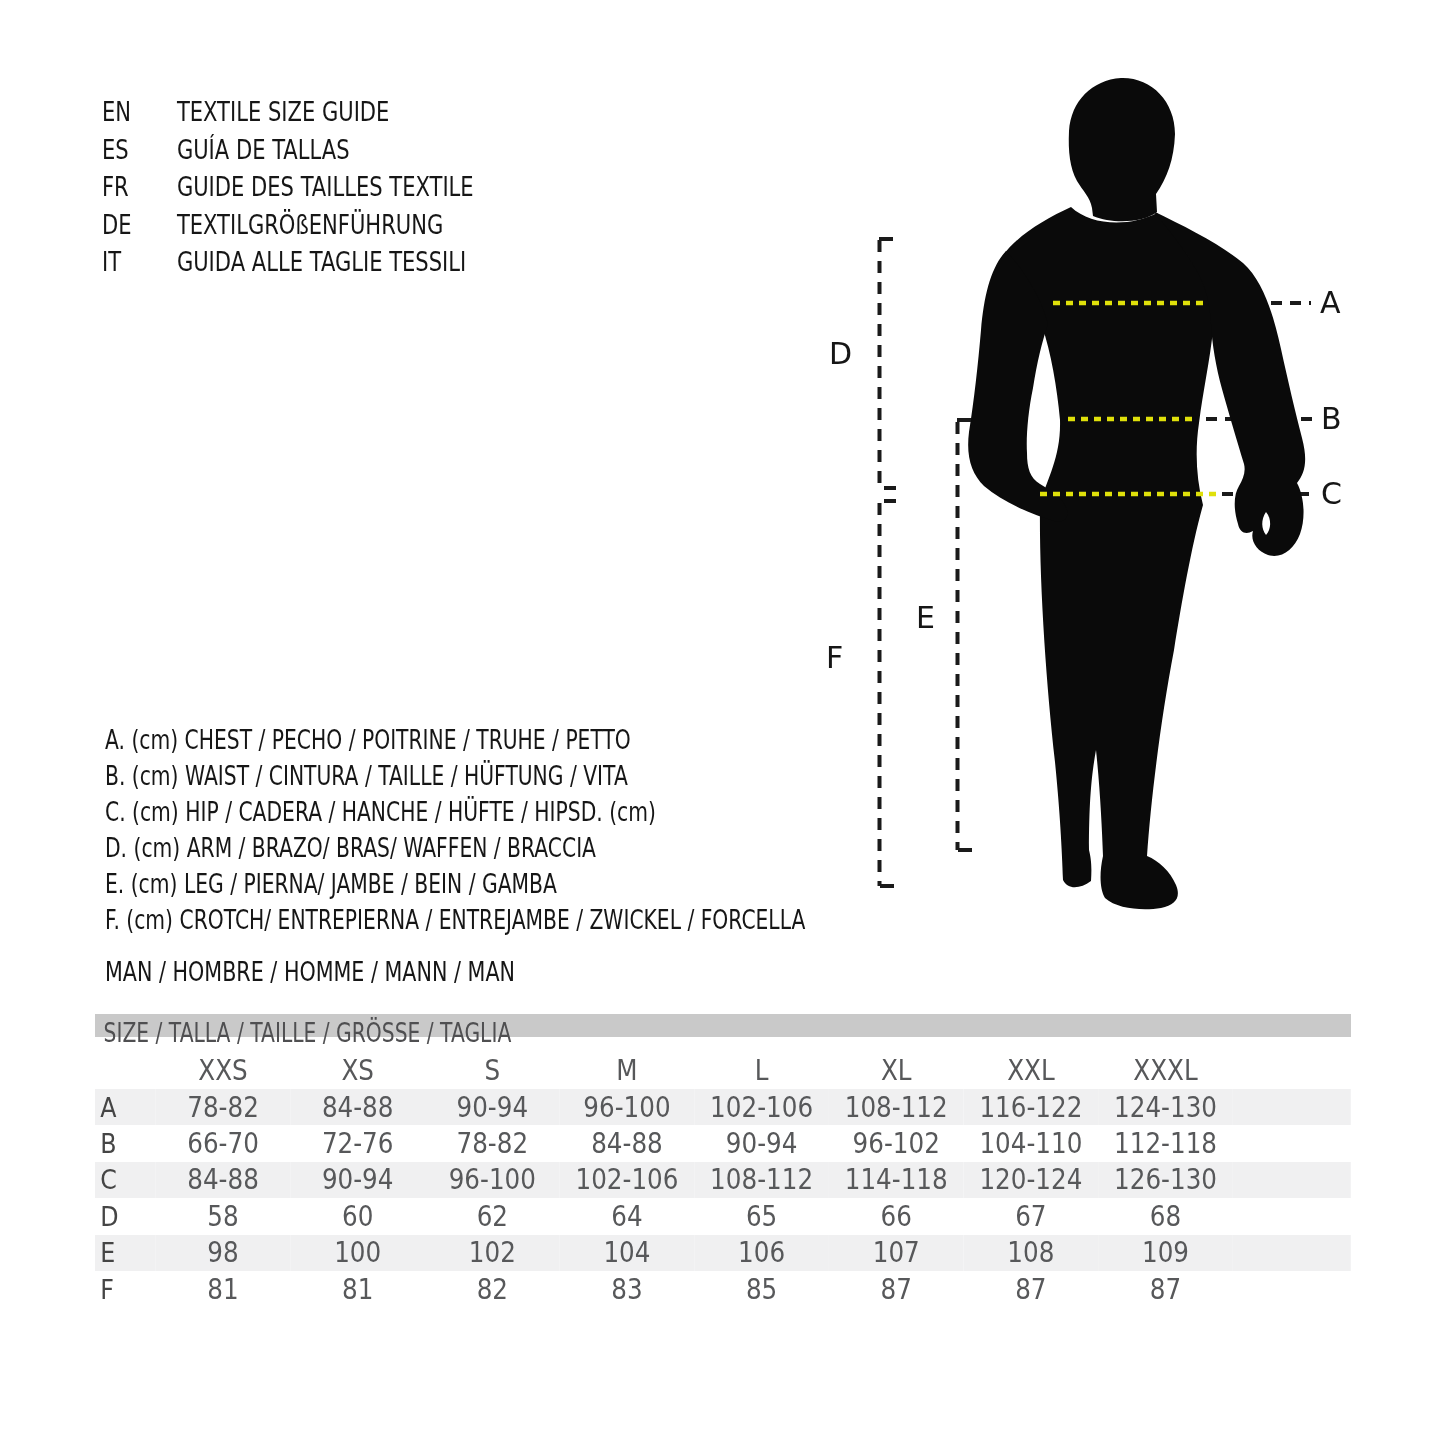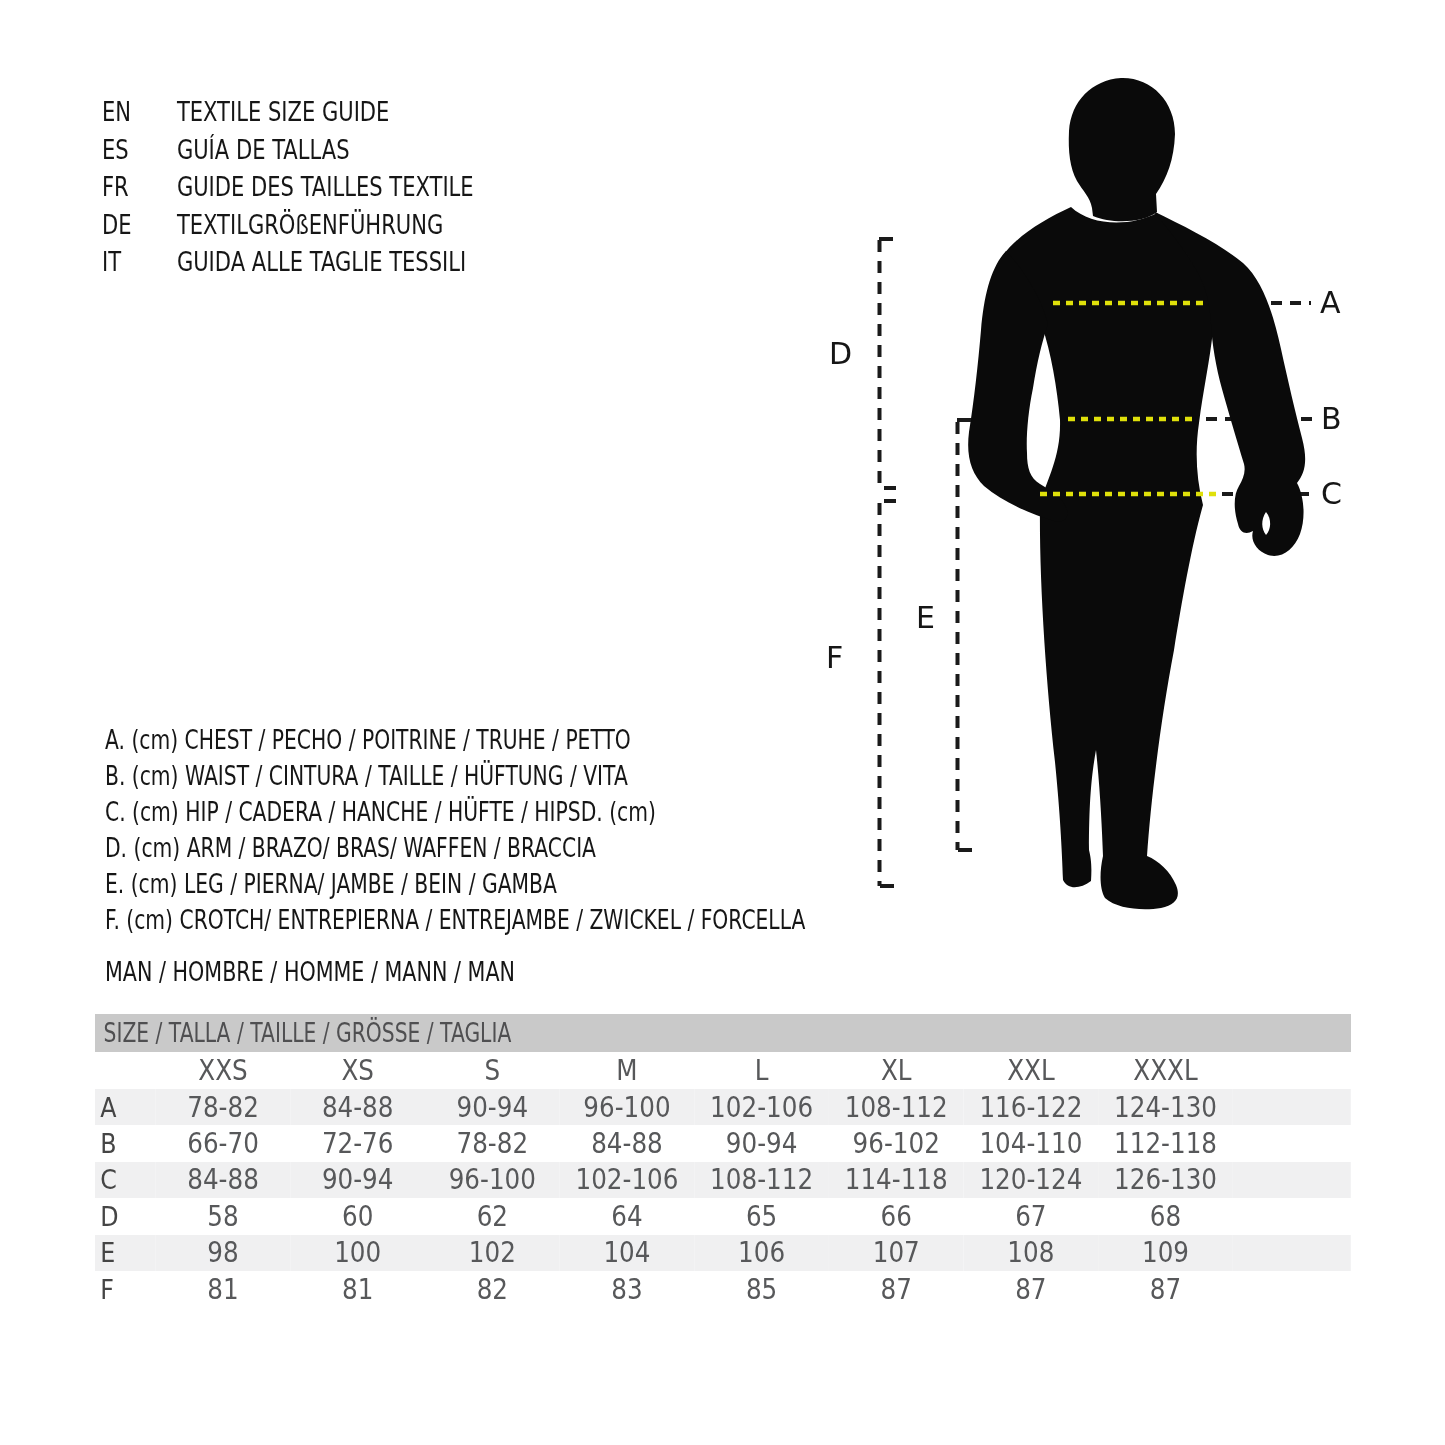--- a/index.html
+++ b/index.html
@@ -12,21 +12,21 @@
   .title-block{position:absolute;left:102px;top:93px;font-size:27px;line-height:37.5px;font-weight:500;}
   .trow{display:flex;}
   .tcode{display:inline-block;width:96px;flex:0 0 96px;}
   
   .figure-svg{position:absolute;left:0;top:0;width:1445px;height:1445px;}
   
   .measure-block{position:absolute;left:105px;top:722px;font-size:26px;line-height:36px;}
   
   .category-heading{position:absolute;left:105px;top:954px;font-size:26.5px;line-height:36px;}
   
-  .size-bar{position:absolute;left:95px;top:1014px;width:1256px;height:38px;background:#c9c9c9;}
+  .size-bar{position:absolute;left:95px;top:1014px;width:1256px;height:23px;background:#c9c9c9;}
   .size-bar span{display:inline-block;padding-left:11px;font-size:26px;line-height:39px;color:#4f4f51;}
   .table-wrap{position:absolute;left:95px;top:1052px;width:1427px;transform:scaleX(0.88);transform-origin:0 0;}
   table{border-collapse:collapse;width:1427px;table-layout:fixed;}
   th,td{padding:0;font-weight:normal;}
   thead th{height:37px;font-size:28px;color:#57585a;text-align:center;}
   tbody tr{height:36.4px;}
   tbody th{text-align:left;padding-left:6px;font-size:27px;color:#454545;}
   tbody td{text-align:center;font-size:28px;color:#57585a;}
   tr.stripe{background:#f0f0f1;}
 </style>

